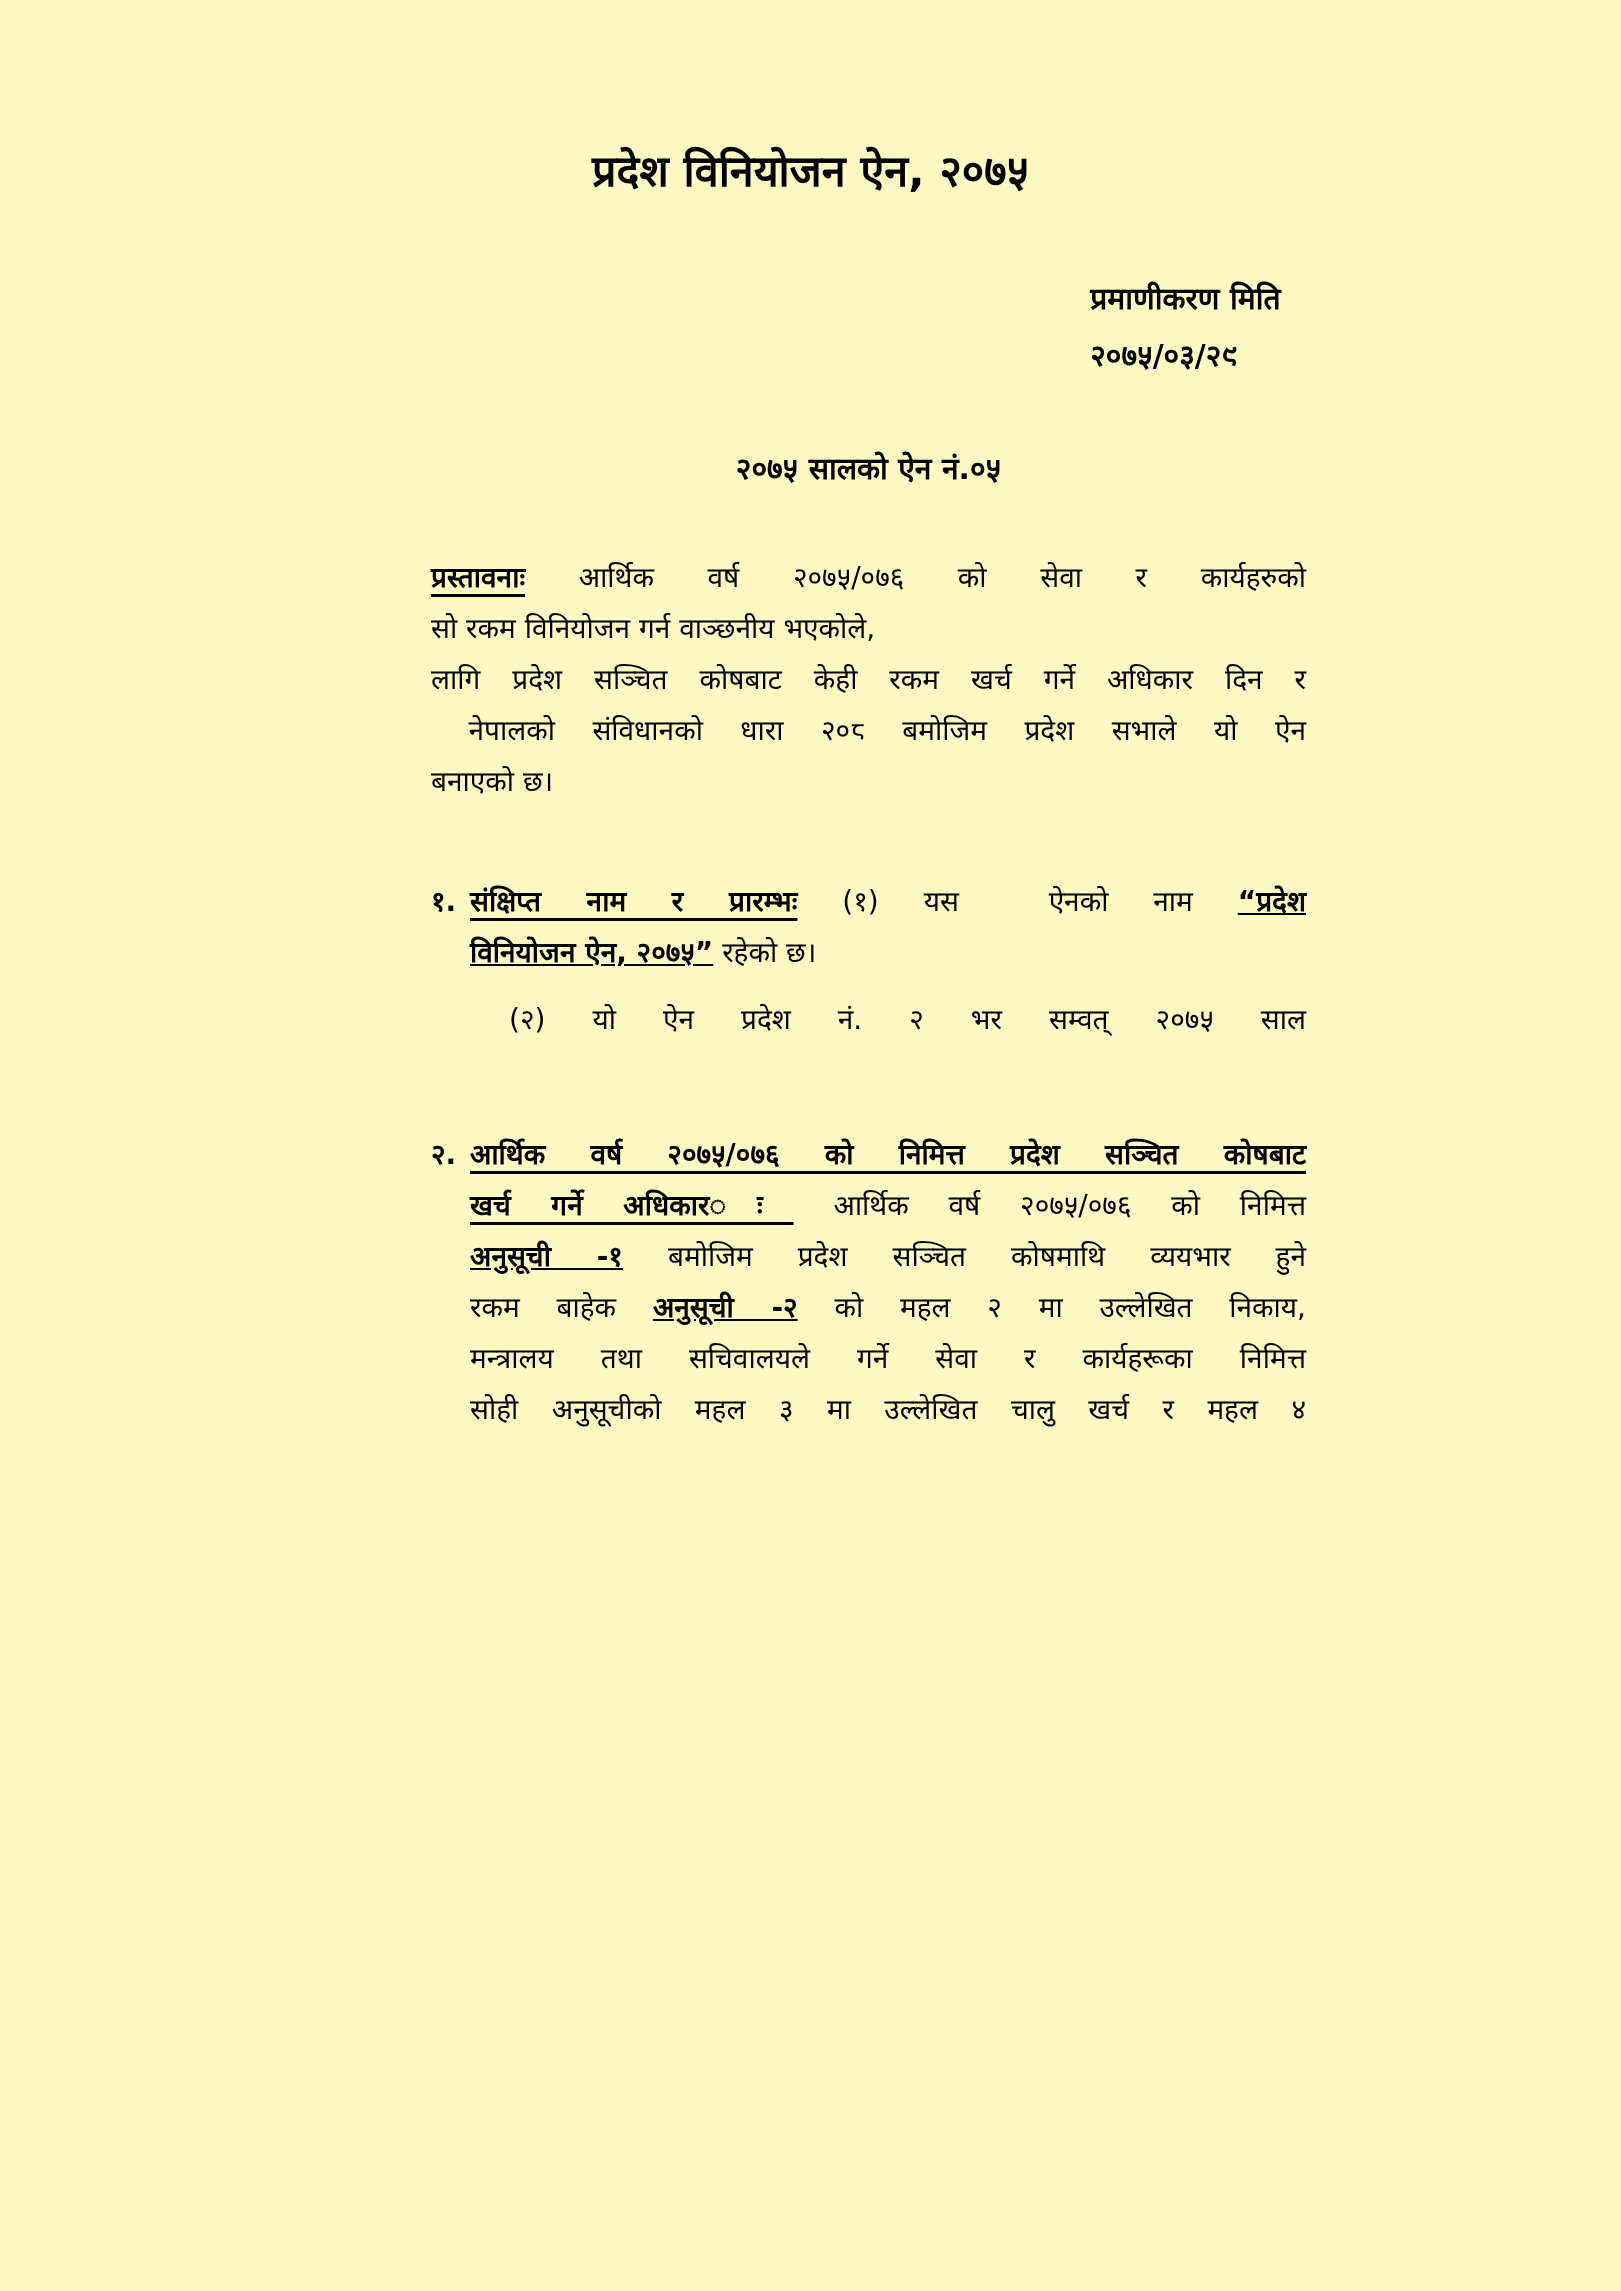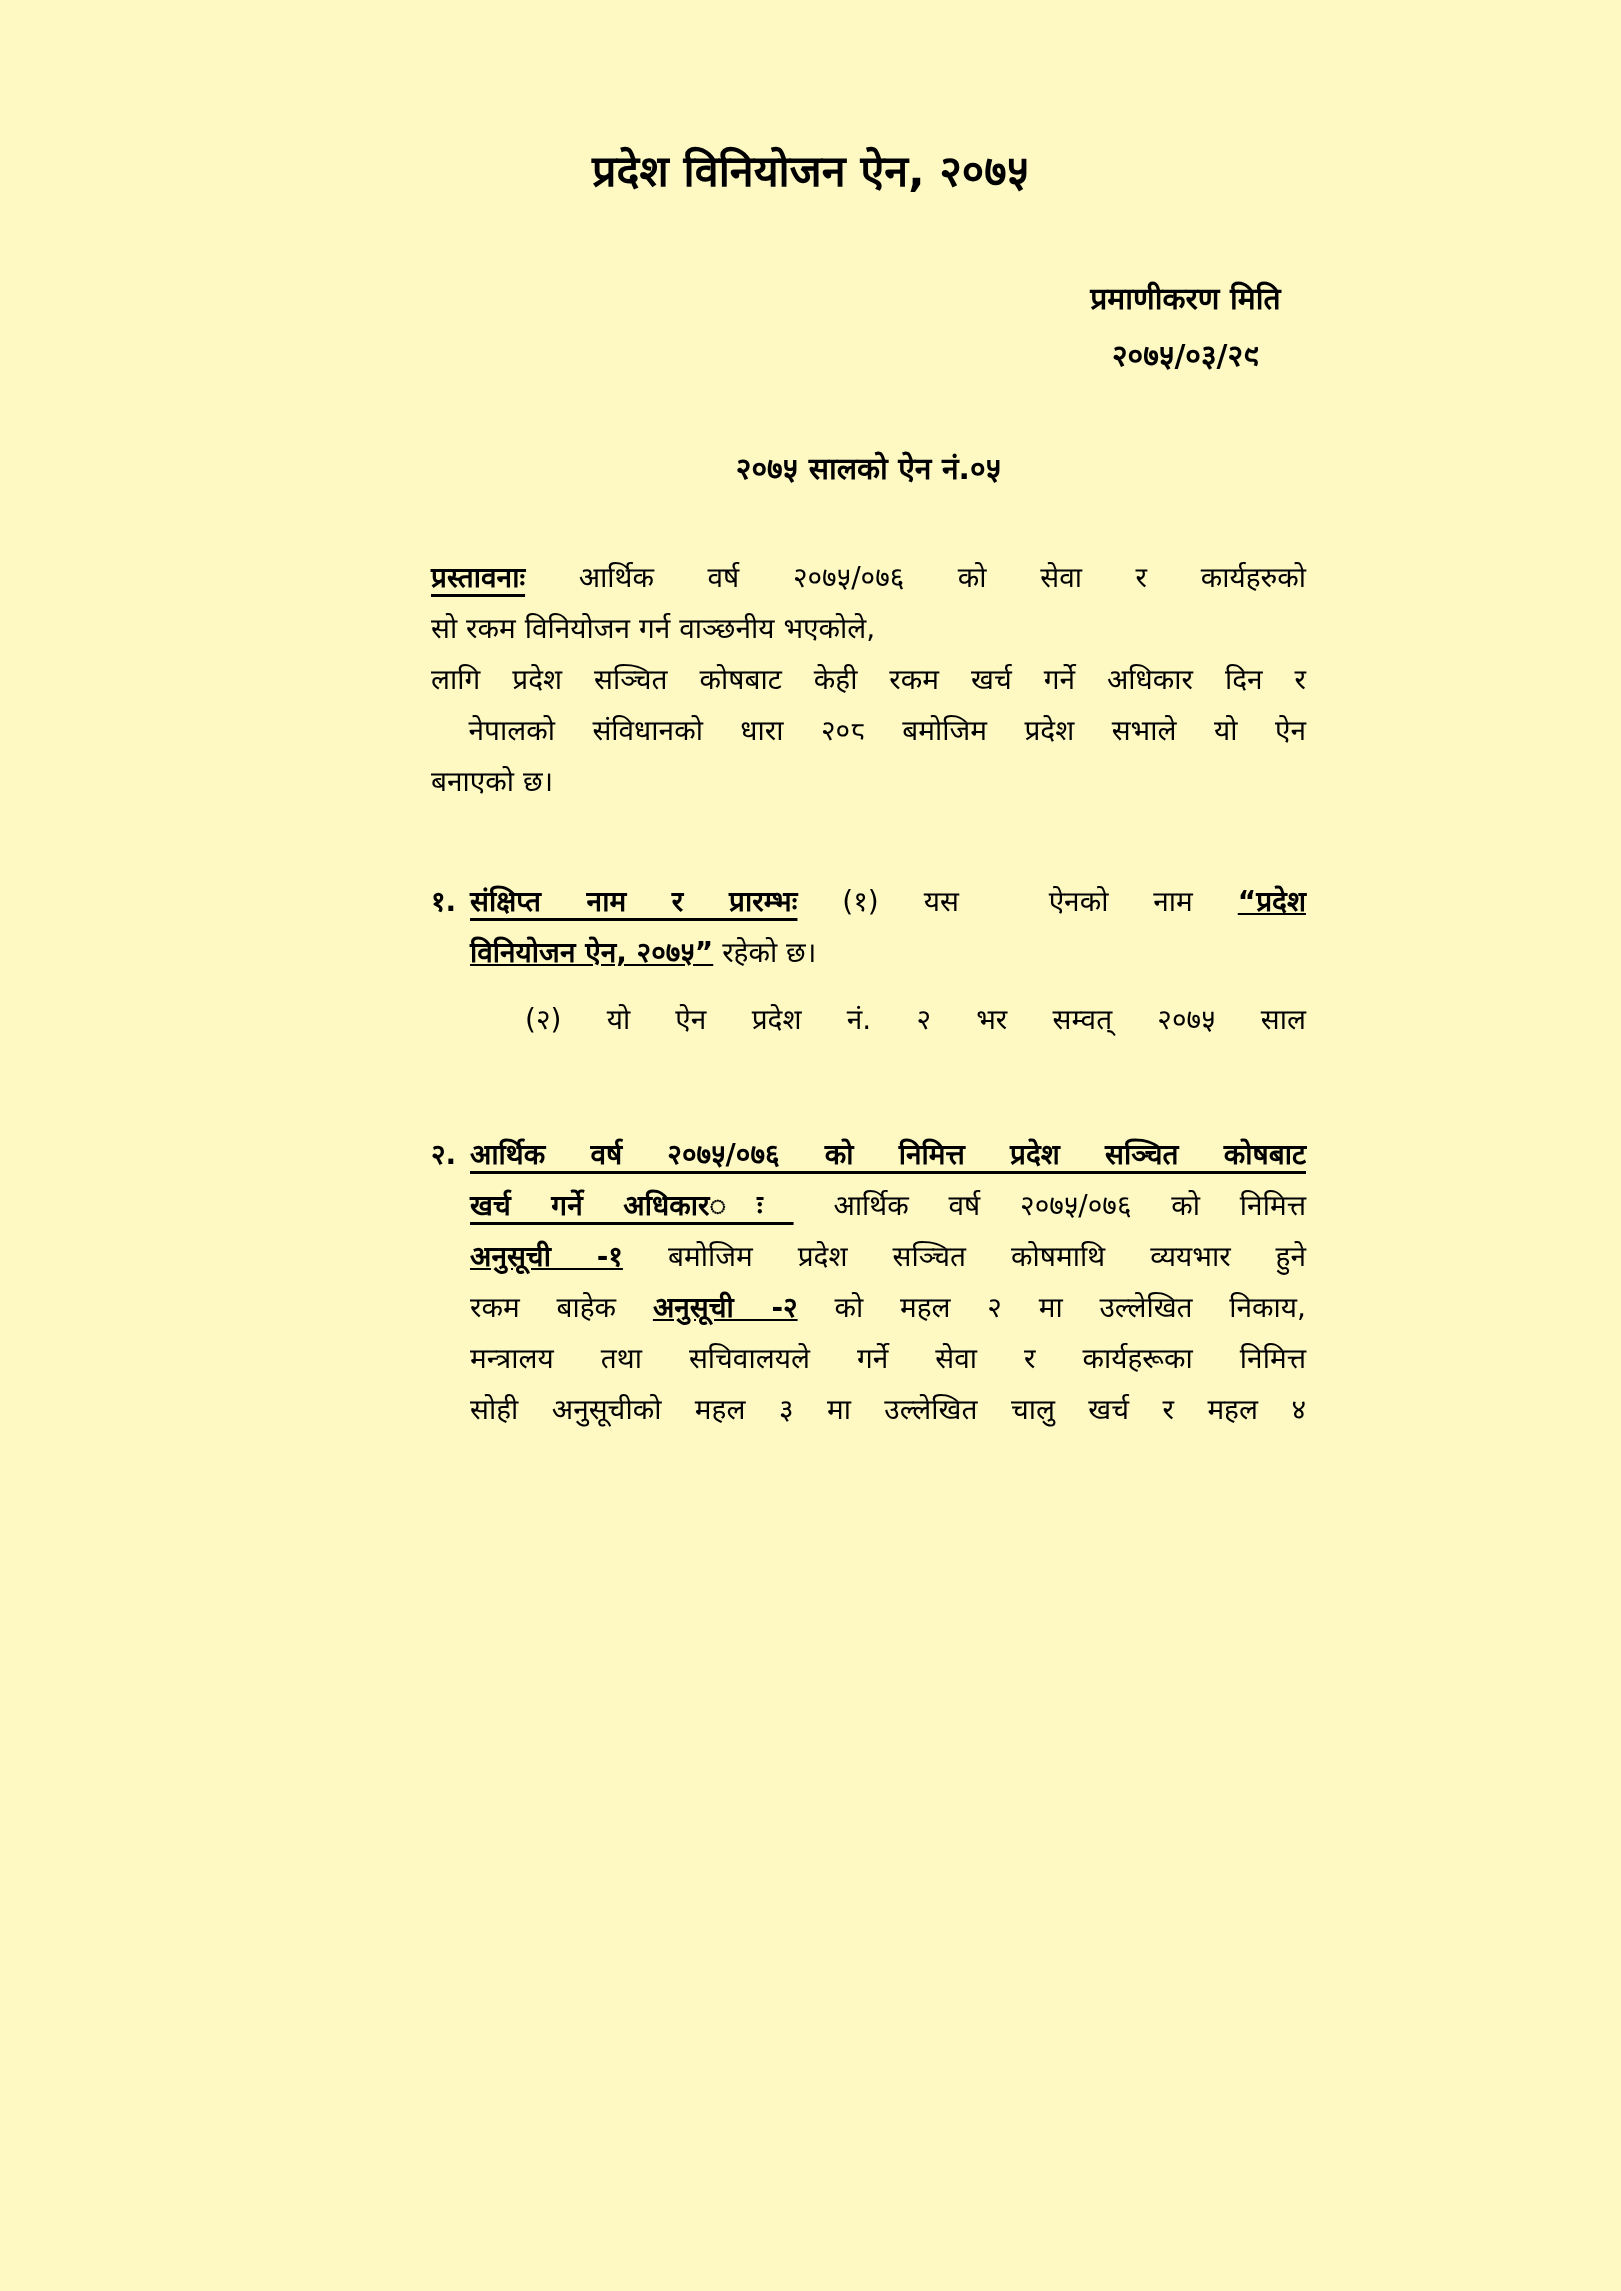--- a/index.html
+++ b/index.html
@@ -24,39 +24,39 @@
     margin-left: 431px;
     width: 875px;
   }
   .cert {
     margin-top: 64px;
     text-align: right;
     padding-right: 25.5px;
   }
   .cert-inner {
     display: inline-block;
-    text-align: center;
+    text-align: left;
     font-weight: bold;
     font-size: 30px;
     line-height: 57px;
   }
   .act {
     margin-top: 62px;
     text-align: center;
     font-weight: bold;
     font-size: 30px;
     line-height: 45px;
   }
   .block {
     font-size: 28px;
     line-height: 51px;
   }
   .ln { text-align: justify; text-align-last: justify; }
   .ln.last { text-align-last: left; }
-  .ln.ind { margin-left: 55px; }
+  .ln.ind { margin-left: 39px; }
   .numbered { display: flex; }
   .num { flex: 0 0 39px; font-weight: bold; }
   .sec-body { flex: 1; min-width: 0; }
   .sub { margin-left: 39px; }
   .b { font-weight: bold; text-decoration: underline; }
   .u {
     text-decoration: underline;
     text-decoration-thickness: 2.5px;
     text-underline-offset: 6.9px;
   }

